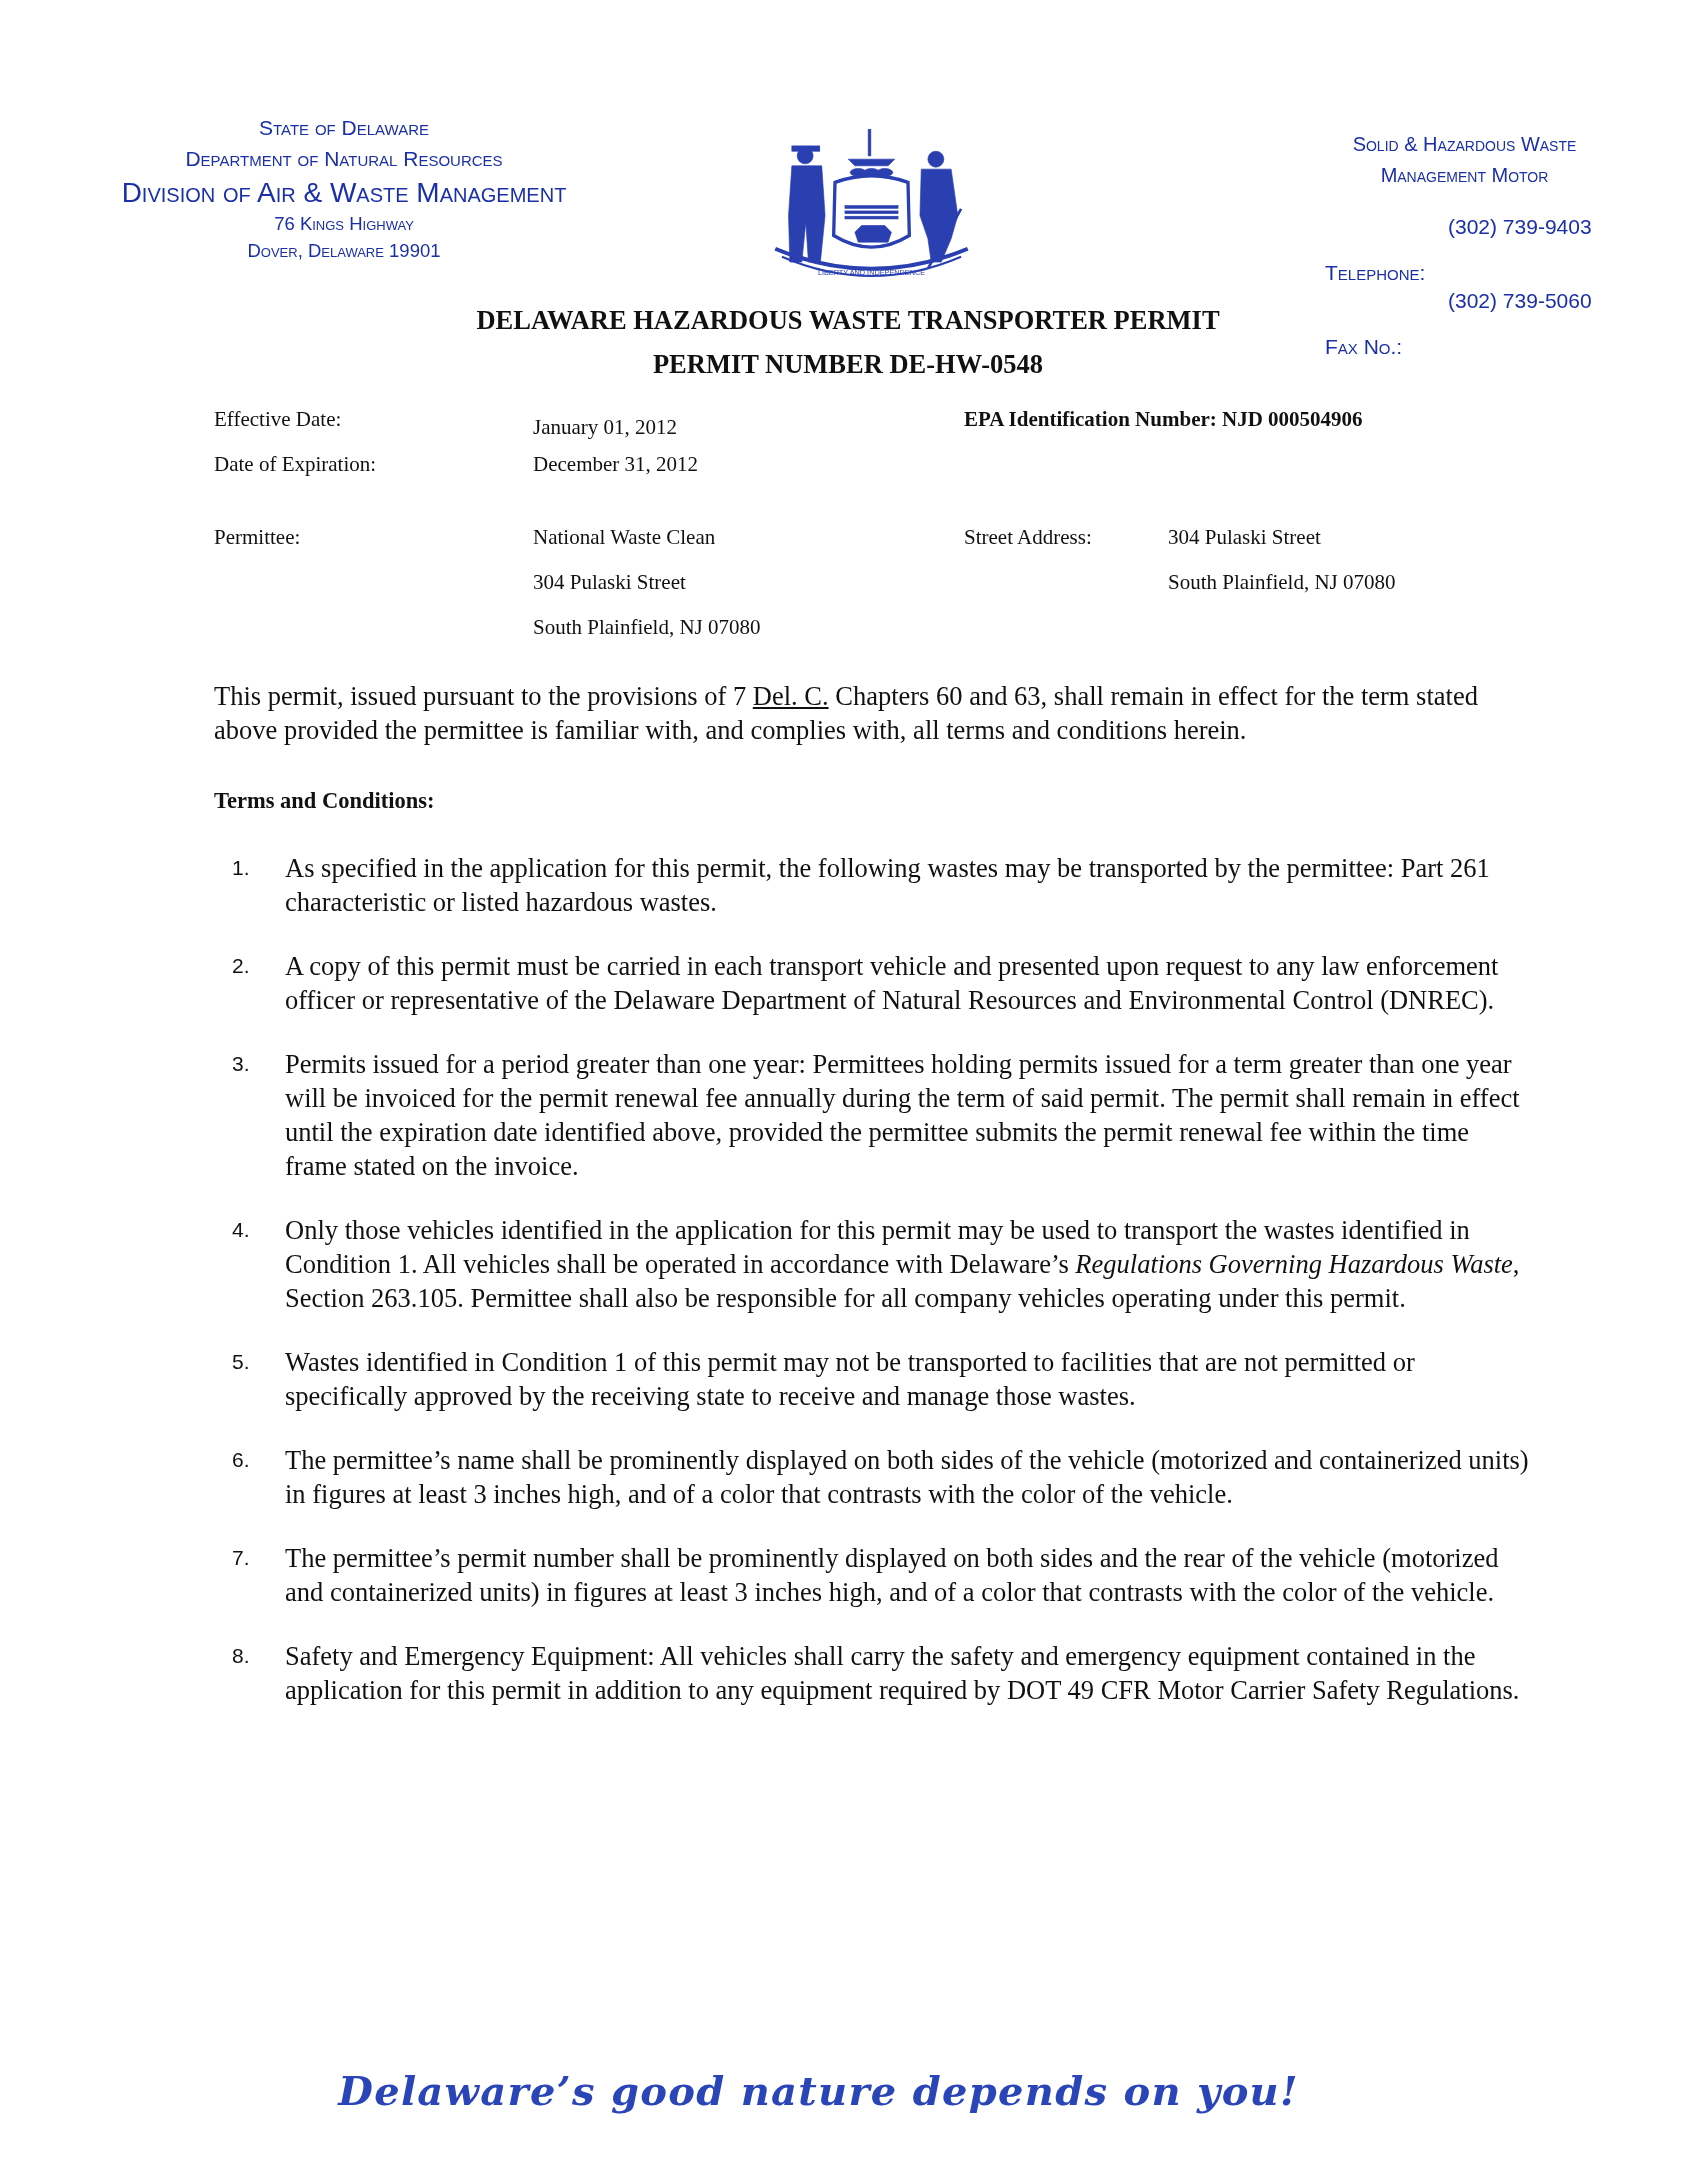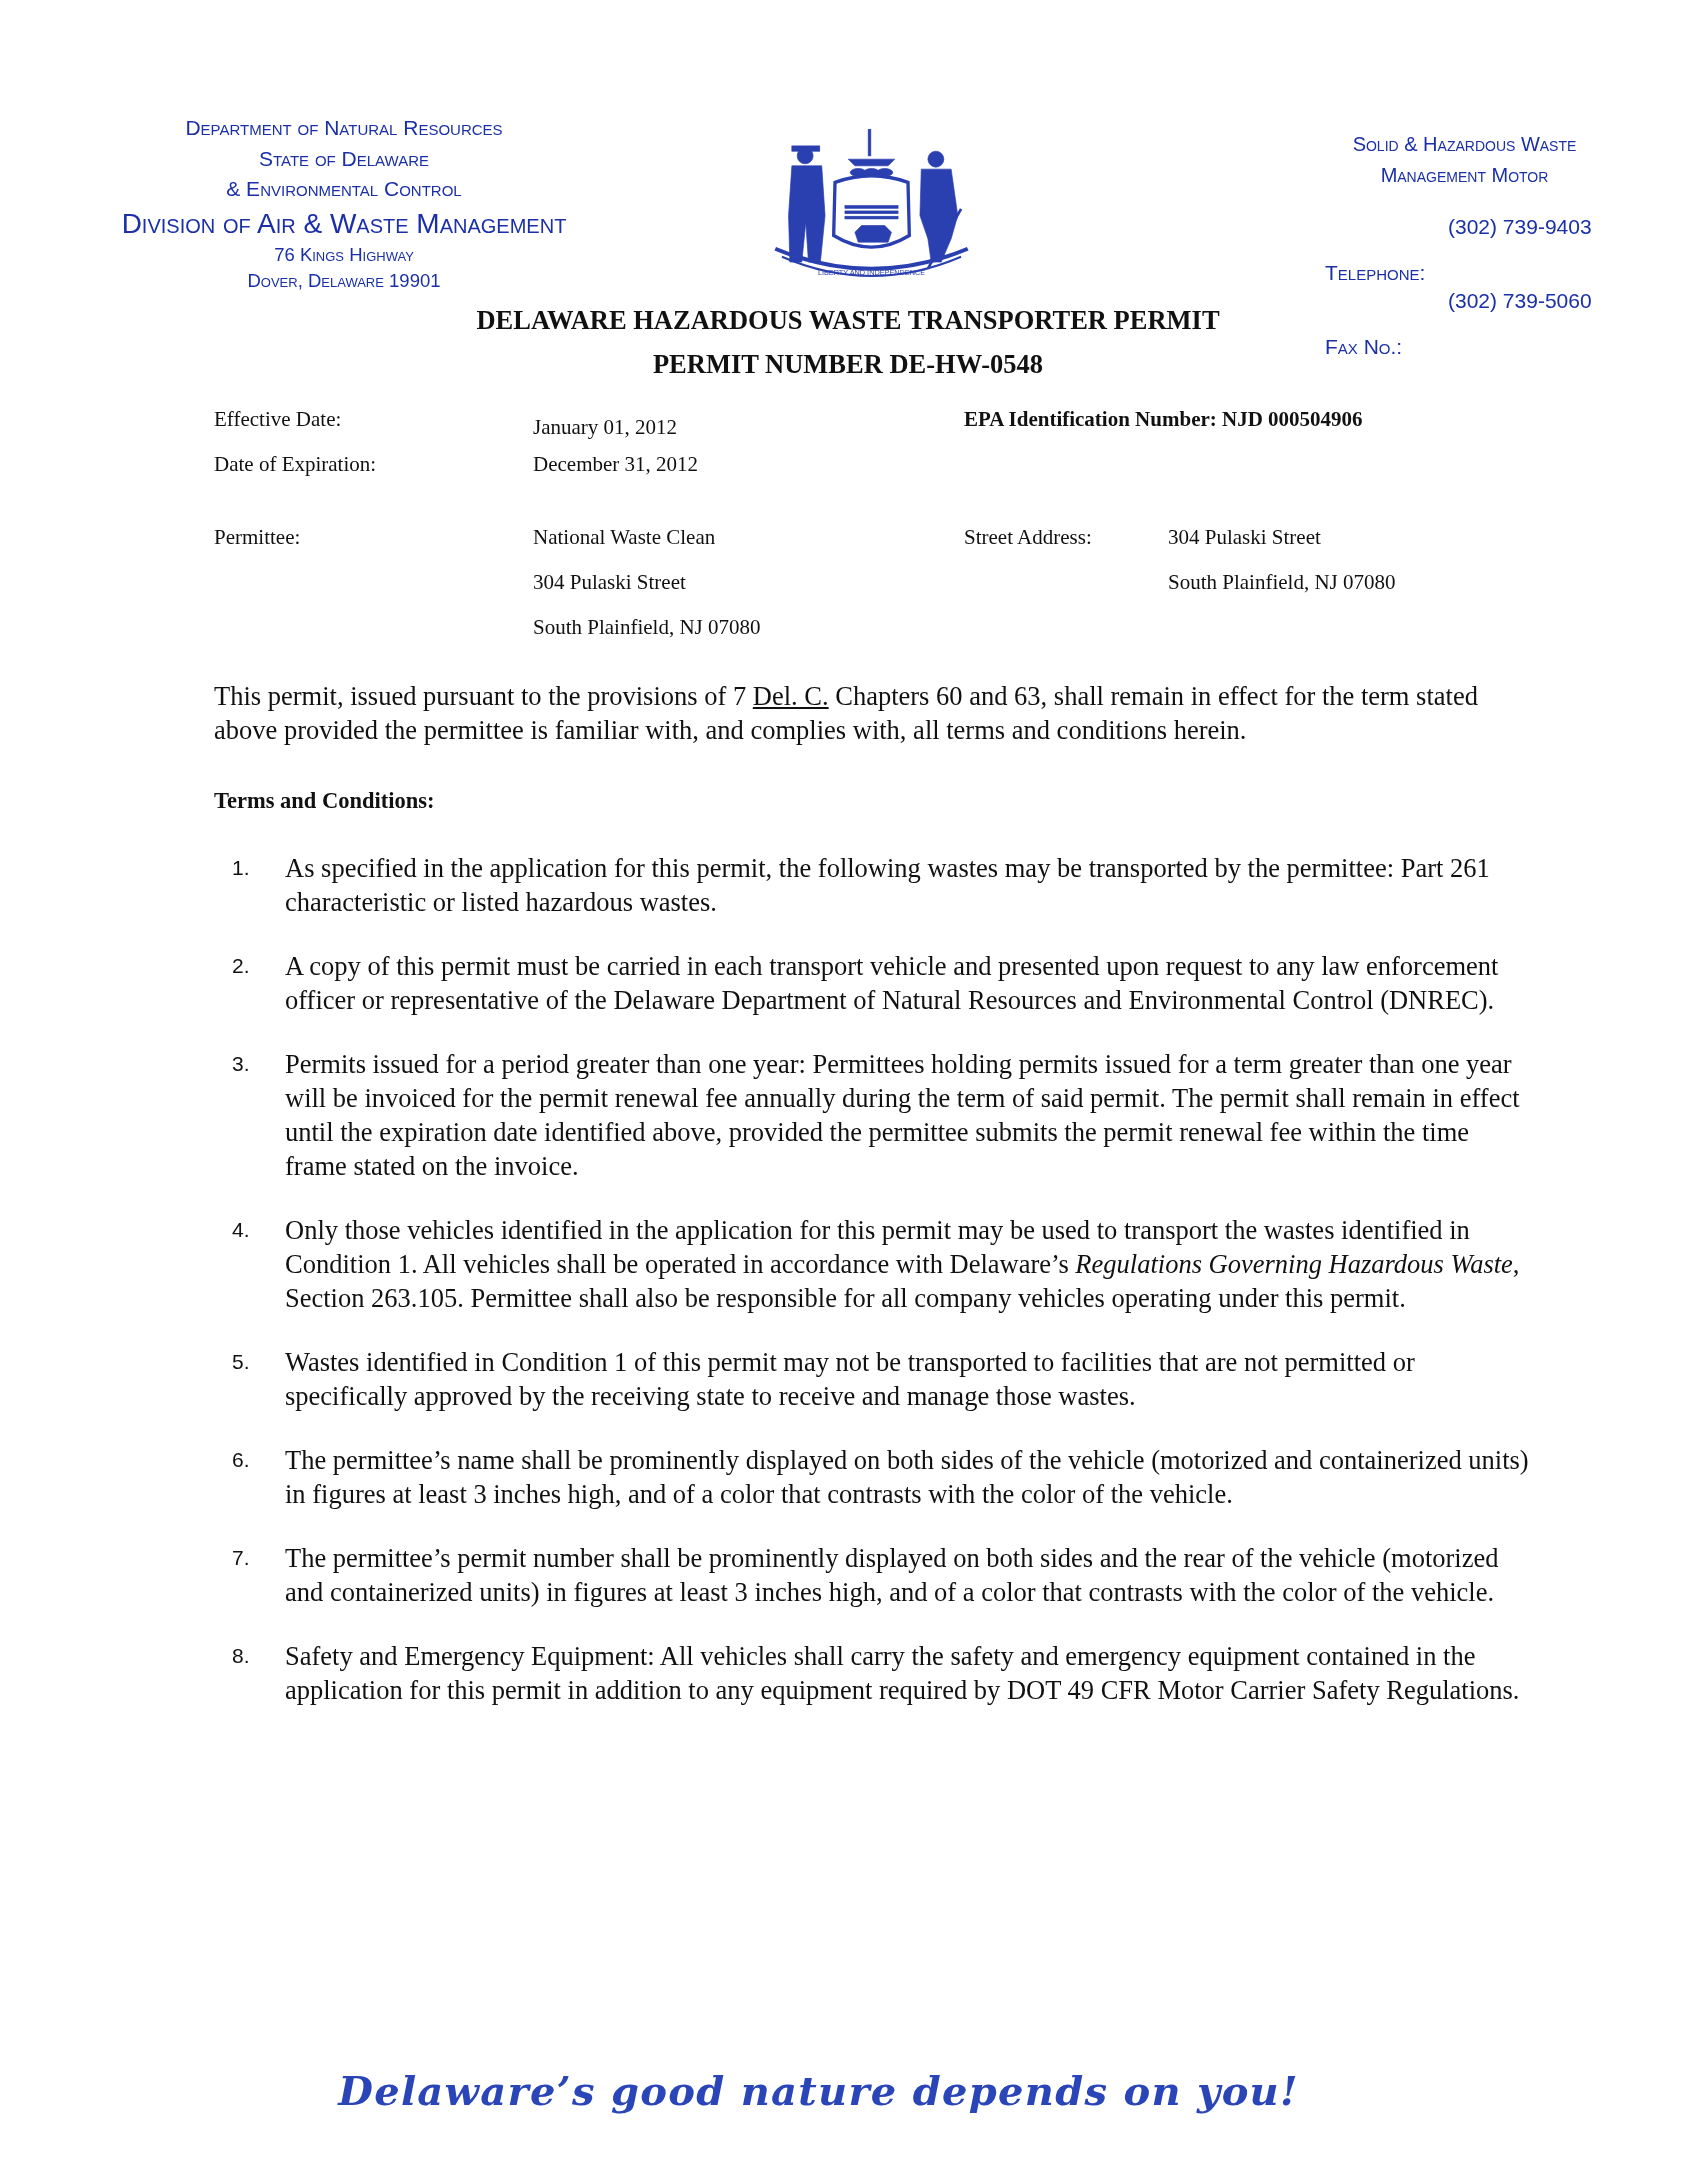--- a/index.html
+++ b/index.html
@@ -24,23 +24,22 @@
   #conditions { position:absolute; left:232px; top:851px; width:1298px; }
   .cond { display:flex; font-size:26.5px; line-height:34px; }
   .cond .num { width:53px; font-family:"Liberation Sans", sans-serif; font-size:21px; line-height:34px; flex:none; }
   .cond .txt { flex:1; }
   #footer { position:absolute; left:0; top:2067px; width:1637px; text-align:center; font-size:40px; font-style:italic; font-weight:bold; font-family:"DejaVu Serif", serif; color:#2a45b8; letter-spacing:1.3px; }
 </style>
 </head>
 <body>
 
 <div id="lh-left" class="blue sc">
+  <div class="l1">State of Delaware</div>
   <div class="l1">Department of Natural Resources</div>
-  <div class="l1">State of Delaware</div>
-  <div class="l1">&amp; Environmental Control</div>
   <div class="big">Division of Air &amp; Waste Management</div>
   <div class="sm">76 Kings Highway</div>
   <div class="sm">Dover, Delaware 19901</div>
 </div>
 
 <svg id="seal" viewBox="0 0 330 250">
   <g fill="#2a3fb0" stroke="#2a3fb0">
 
     <rect x="160" y="20" width="4" height="40"></rect>
     <path d="M130 65 L200 65 L190 75 L140 75 Z"></path>

